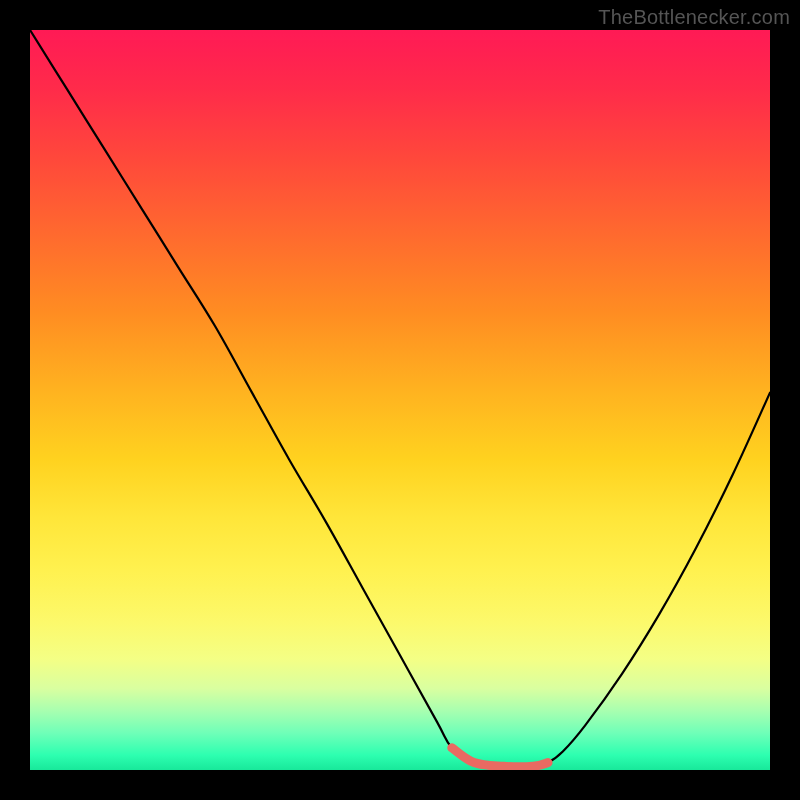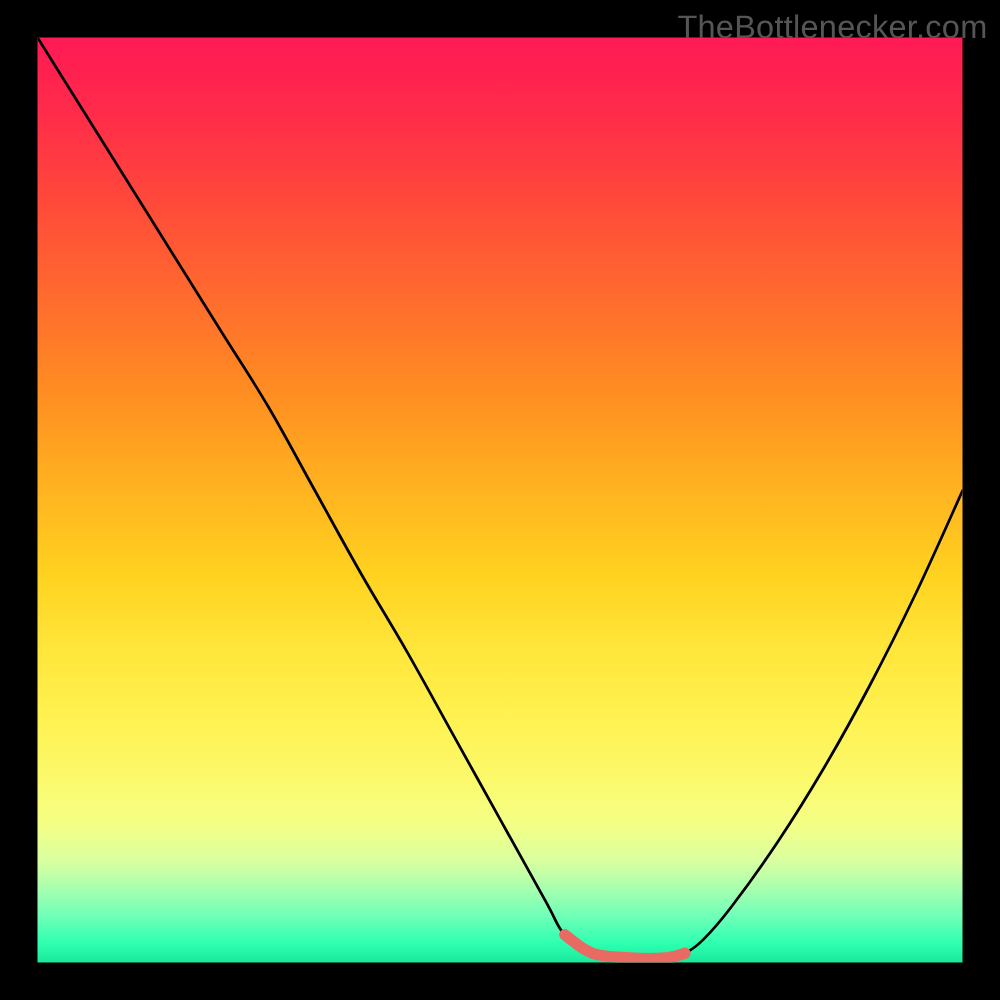--- a/index.html
+++ b/index.html
@@ -15,21 +15,21 @@
     position: relative;
     width: 800px;
     height: 800px;
     background: #000;
   }
   .watermark {
     position: absolute;
     top: 6px;
     right: 10px;
     color: #555;
-    font-size: 26px;
+    font-size: 20px;
     font-weight: 500;
     letter-spacing: 0.2px;
     z-index: 10;
   }
   .plot {
     position: absolute;
     left: 30px;
     top: 30px;
     width: 740px;
     height: 740px;

